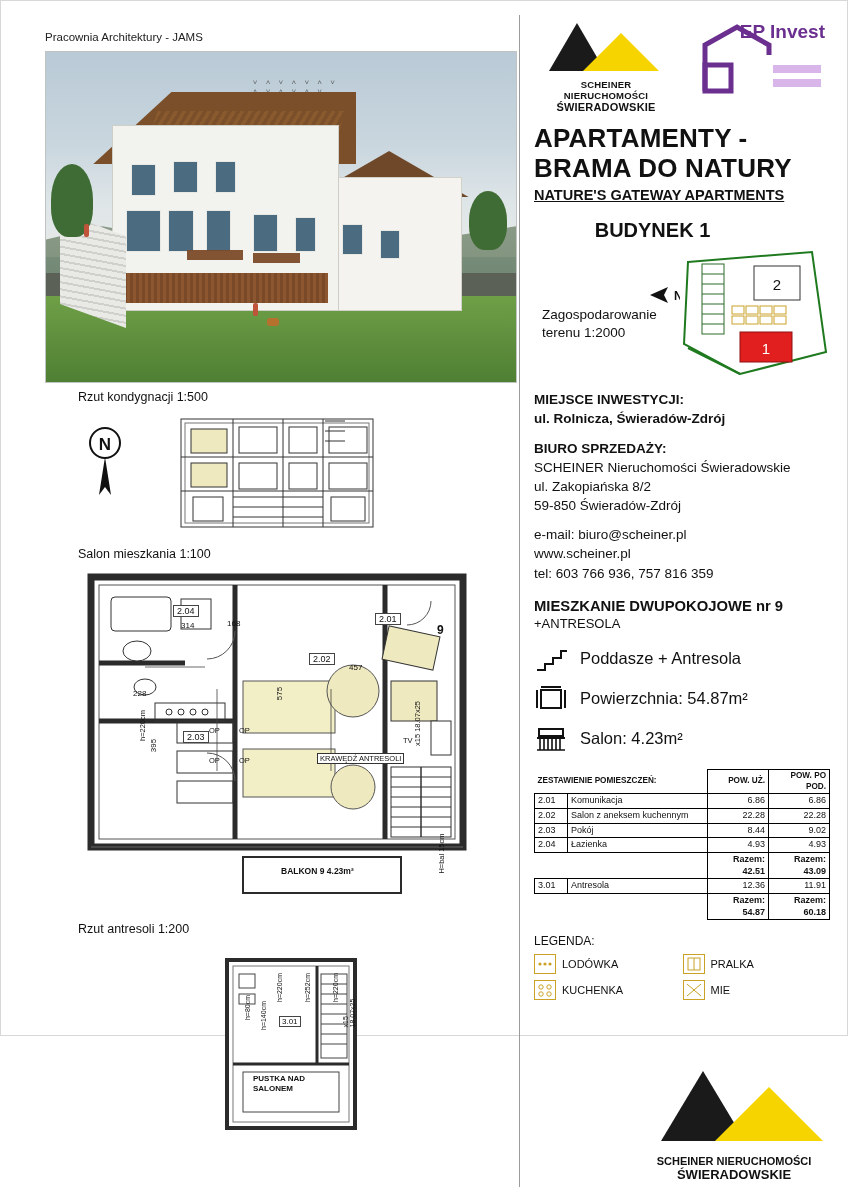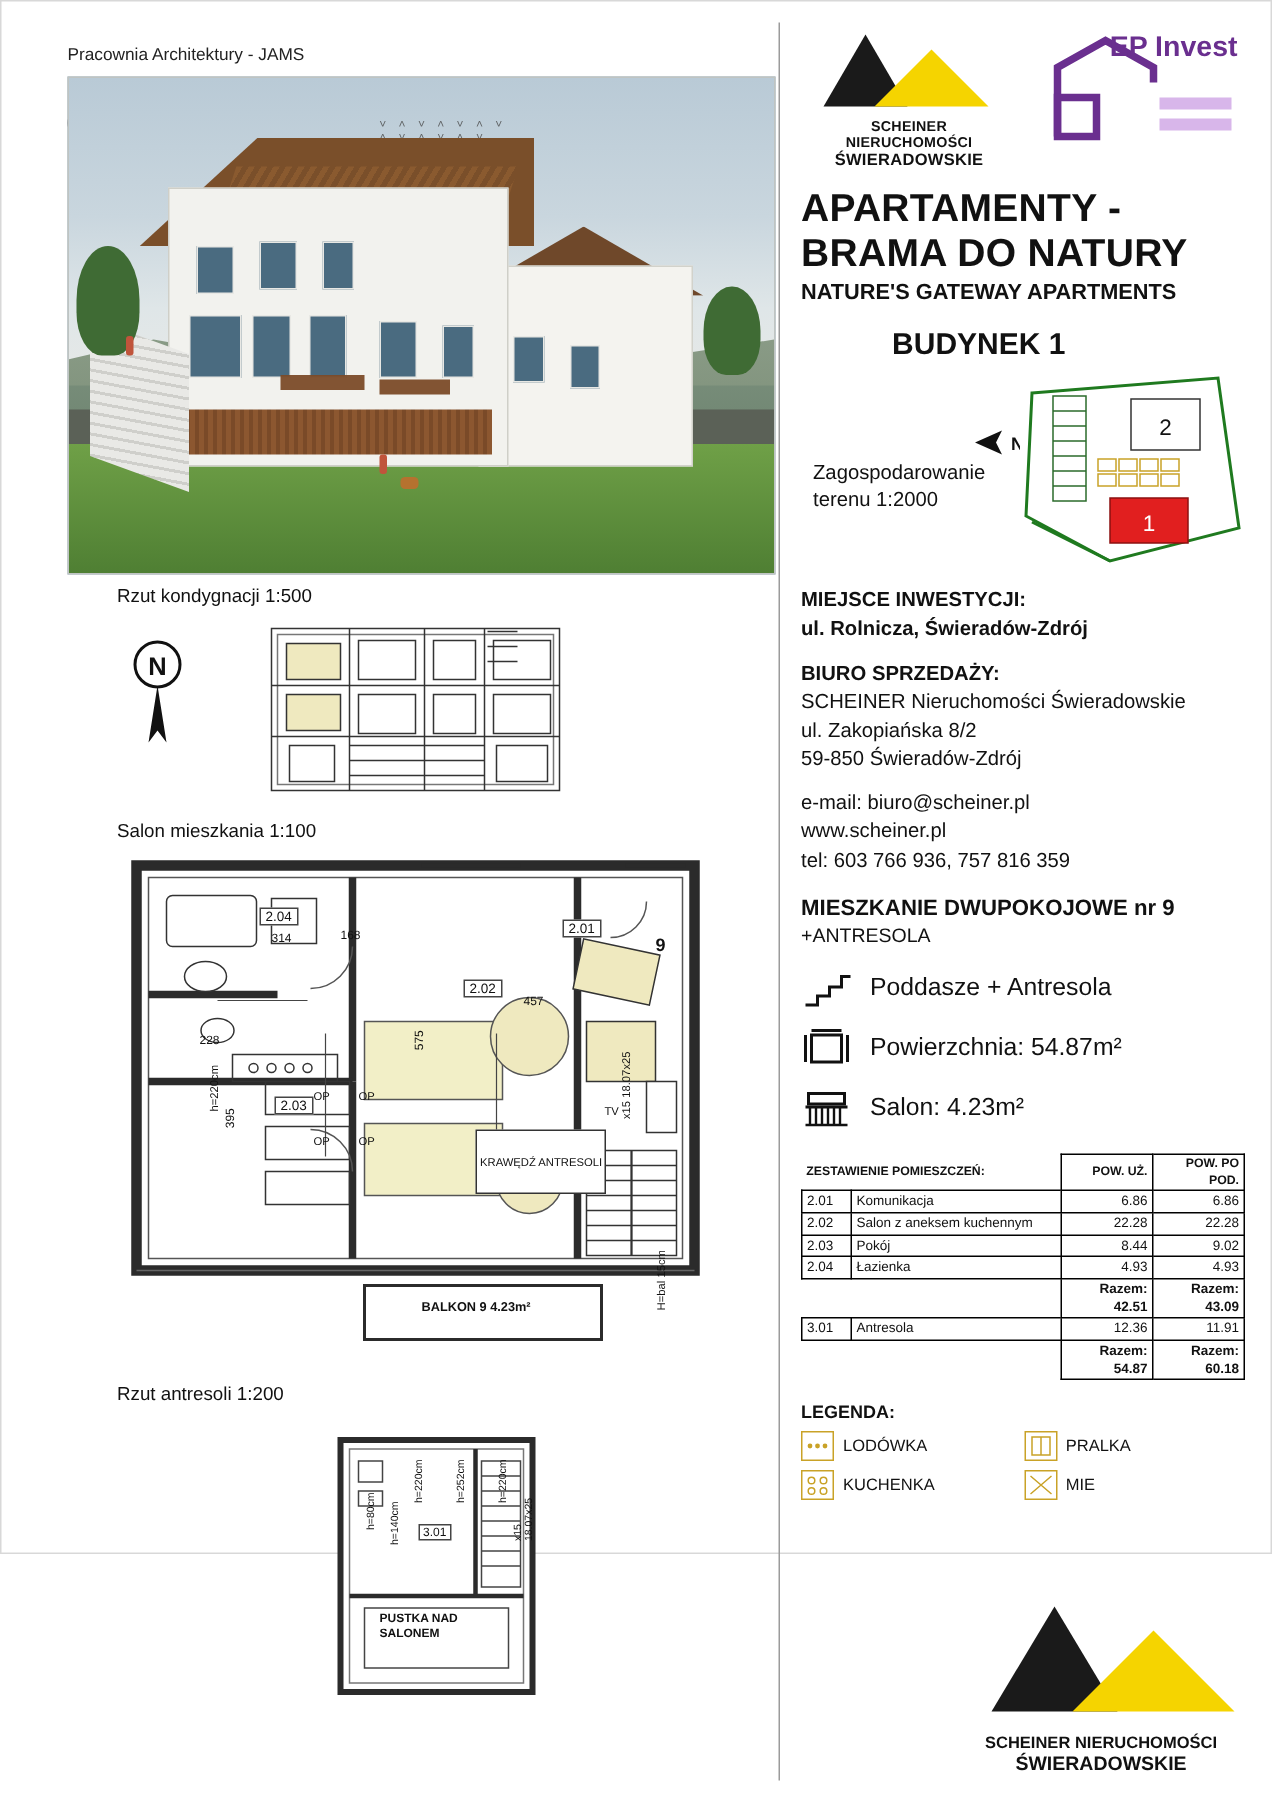--- a/index.html
+++ b/index.html
@@ -94,21 +94,21 @@
   .scheiner-logo .mark{position:relative;width:118px;height:58px;margin:0 auto;}
   .scheiner-logo .mark svg{display:block;}
   .scheiner-logo .txt1{font-size:9.5px;font-weight:bold;letter-spacing:.2px;margin-top:2px;}
   .scheiner-logo .txt2{font-size:11px;font-weight:bold;letter-spacing:.2px;}
   .epinvest{position:absolute;right:4px;top:6px;width:140px;height:78px;}
   .ep-text{position:absolute;right:2px;top:0px;font-size:19px;font-weight:bold;color:#6a2f8f;}
 
   h1.title{
     font-size:26px;font-weight:bold;margin:4px 0 0 0;line-height:1.16;letter-spacing:.2px;
   }
-  .subtitle{font-size:14.5px;font-weight:bold;margin-top:4px;}
+  .subtitle{font-size:14.5px;font-weight:bold;margin-top:4px;text-decoration:underline;}
   .budynek{font-size:20px;font-weight:bold;margin-top:16px;text-align:center;padding-right:60px;}
 
   .siteplan{position:relative;height:132px;margin-top:6px;}
   .siteplan .box{position:absolute;left:146px;top:0;width:150px;height:130px;}
   .compass2{position:absolute;left:112px;top:34px;width:34px;height:26px;}
   .zagosp{position:absolute;left:8px;top:58px;font-size:13.5px;line-height:1.3;}
 
   .block{margin-top:10px;font-size:13.5px;line-height:1.42;}
   .block .b{font-weight:bold;}
   .mieszkanie{font-size:14.8px;font-weight:bold;margin-top:14px;line-height:1.3;}
@@ -121,21 +121,21 @@
   table.rooms{
     width:296px;border-collapse:collapse;margin-top:16px;font-size:9px;
   }
   table.rooms td{border:1px solid #000;padding:1px 3px;line-height:1.3;}
   table.rooms .hdr td{font-weight:bold;font-size:8.2px;}
   table.rooms .num{width:26px;}
   table.rooms .val{width:54px;text-align:right;}
   table.rooms .sum td{font-weight:bold;text-align:right;}
   .zest{font-size:9px;font-weight:bold;}
 
-  .legend{margin-top:14px;font-size:12px;font-weight:bold;}
+  .legend{margin-top:14px;font-size:12px;font-weight:normal;}
   .legend-grid{display:flex;flex-wrap:wrap;margin-top:6px;text-align:right;}
   .legend-item{display:flex;align-items:center;width:50%;margin-bottom:6px;gap:6px;}
   .legend-item .lic{width:20px;height:18px;flex:0 0 20px;border:1px solid #c9a227;}
   .legend-item span{font-size:11px;}
 
   .footer-logo{position:absolute;right:4px;bottom:2px;width:186px;height:120px;text-align:center;}
   .footer-logo .ft1{font-size:11px;font-weight:bold;}
   .footer-logo .ft2{font-size:13px;font-weight:bold;}
 </style>
 </head>
@@ -311,21 +311,21 @@
       <div style="position:absolute;left:98px;top:160px;font-size:9px;border:1px solid #444;padding:0 3px;background:#fff;">2.03</div>
       <div style="position:absolute;left:48px;top:118px;font-size:8px;">228</div>
       <div style="position:absolute;left:188px;top:118px;font-size:8px;transform:rotate(-90deg);">575</div>
       <div style="position:absolute;left:62px;top:170px;font-size:8px;transform:rotate(-90deg);">395</div>
       <div style="position:absolute;left:264px;top:92px;font-size:8px;">457</div>
       <div style="position:absolute;left:42px;top:150px;font-size:7.5px;transform:rotate(-90deg);">h=220cm</div>
       <div style="position:absolute;left:124px;top:155px;font-size:7.5px;">OP</div>
       <div style="position:absolute;left:154px;top:155px;font-size:7.5px;">OP</div>
       <div style="position:absolute;left:124px;top:185px;font-size:7.5px;">OP</div>
       <div style="position:absolute;left:154px;top:185px;font-size:7.5px;">OP</div>
-      <div style="position:absolute;left:232px;top:182px;font-size:7.5px;border:1px solid #333;background:#fff;padding:16px 2px;">KRAWĘDŹ ANTRESOLI</div>
+      <div style="position:absolute;left:232px;top:182px;font-size:7.5px;border:1px solid #333;background:#fff;padding:0 2px;">KRAWĘDŹ ANTRESOLI</div>
       <div style="position:absolute;left:318px;top:165px;font-size:7.5px;">TV</div>
       <div style="position:absolute;left:310px;top:148px;font-size:7.5px;transform:rotate(-90deg);">x15 18.07x25</div>
       <div style="position:absolute;left:352px;top:52px;font-size:12px;font-weight:bold;">9</div>
       <div style="position:absolute;left:196px;top:295px;font-size:8.5px;font-weight:bold;">BALKON 9   4.23m²</div>
       <div style="position:absolute;left:336px;top:278px;font-size:7.5px;transform:rotate(-90deg);">H=bal    15cm</div>
     </div>
 
     <div class="cap" style="left:55px;top:903px;">Rzut antresoli 1:200</div>
 
     <div class="plan200">

